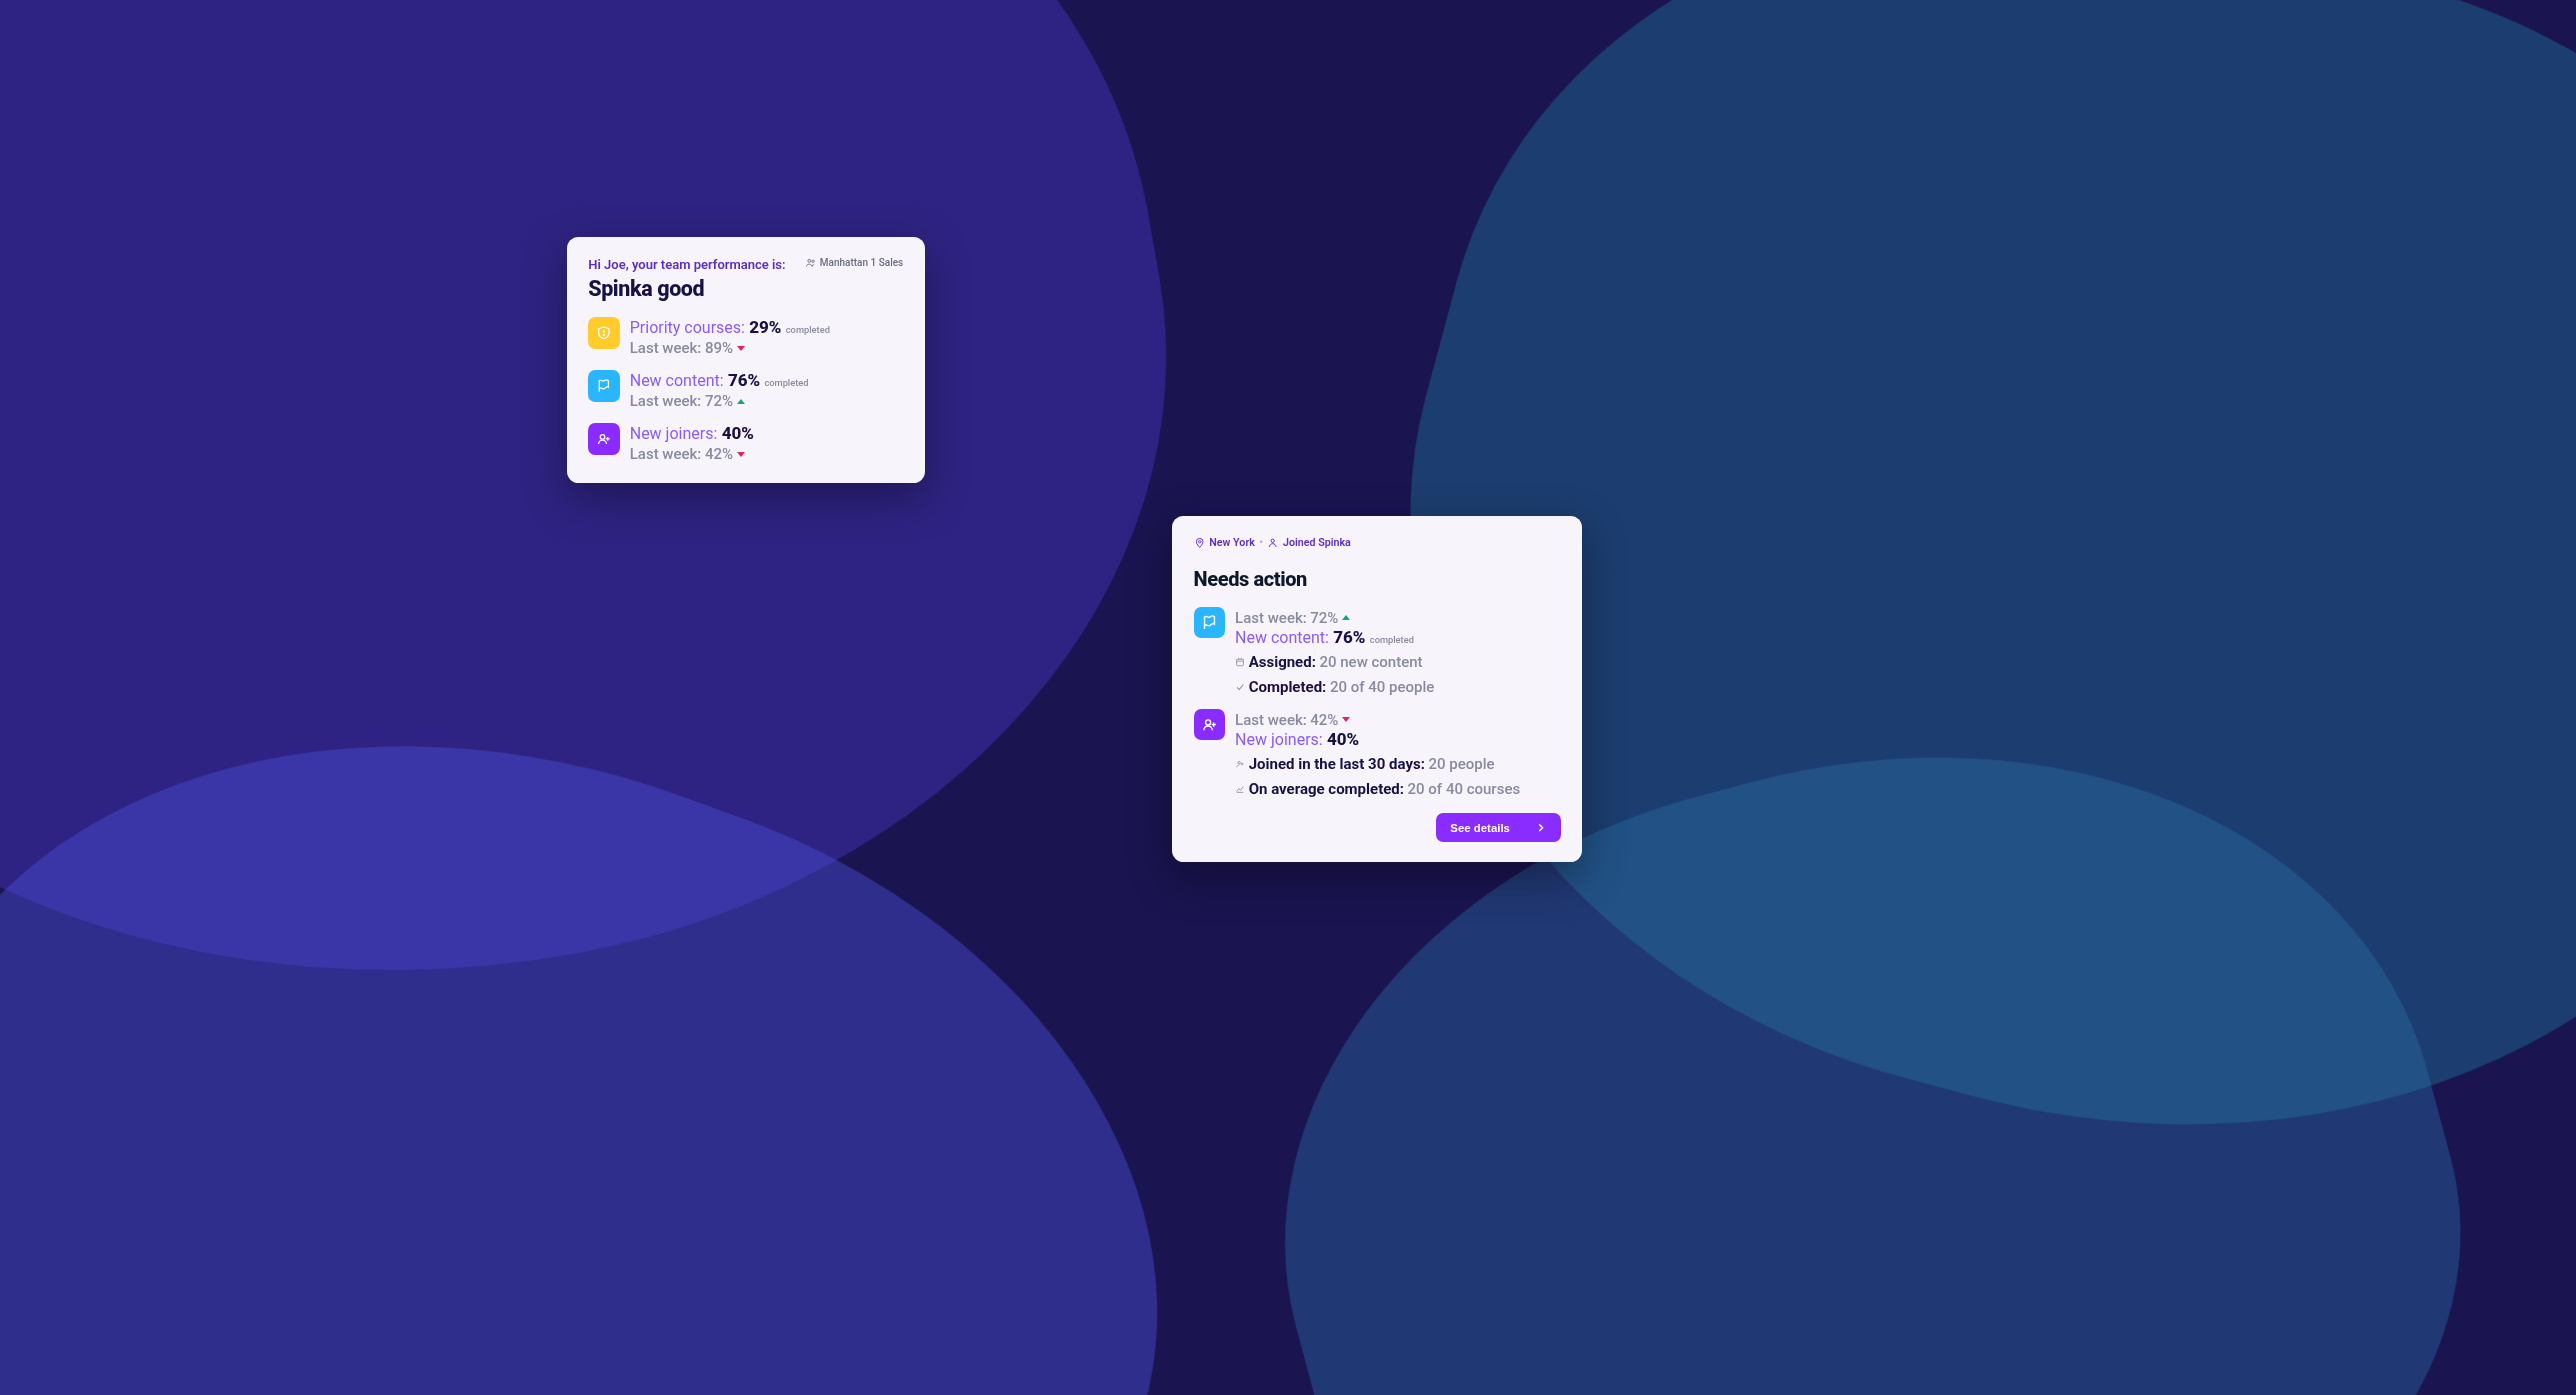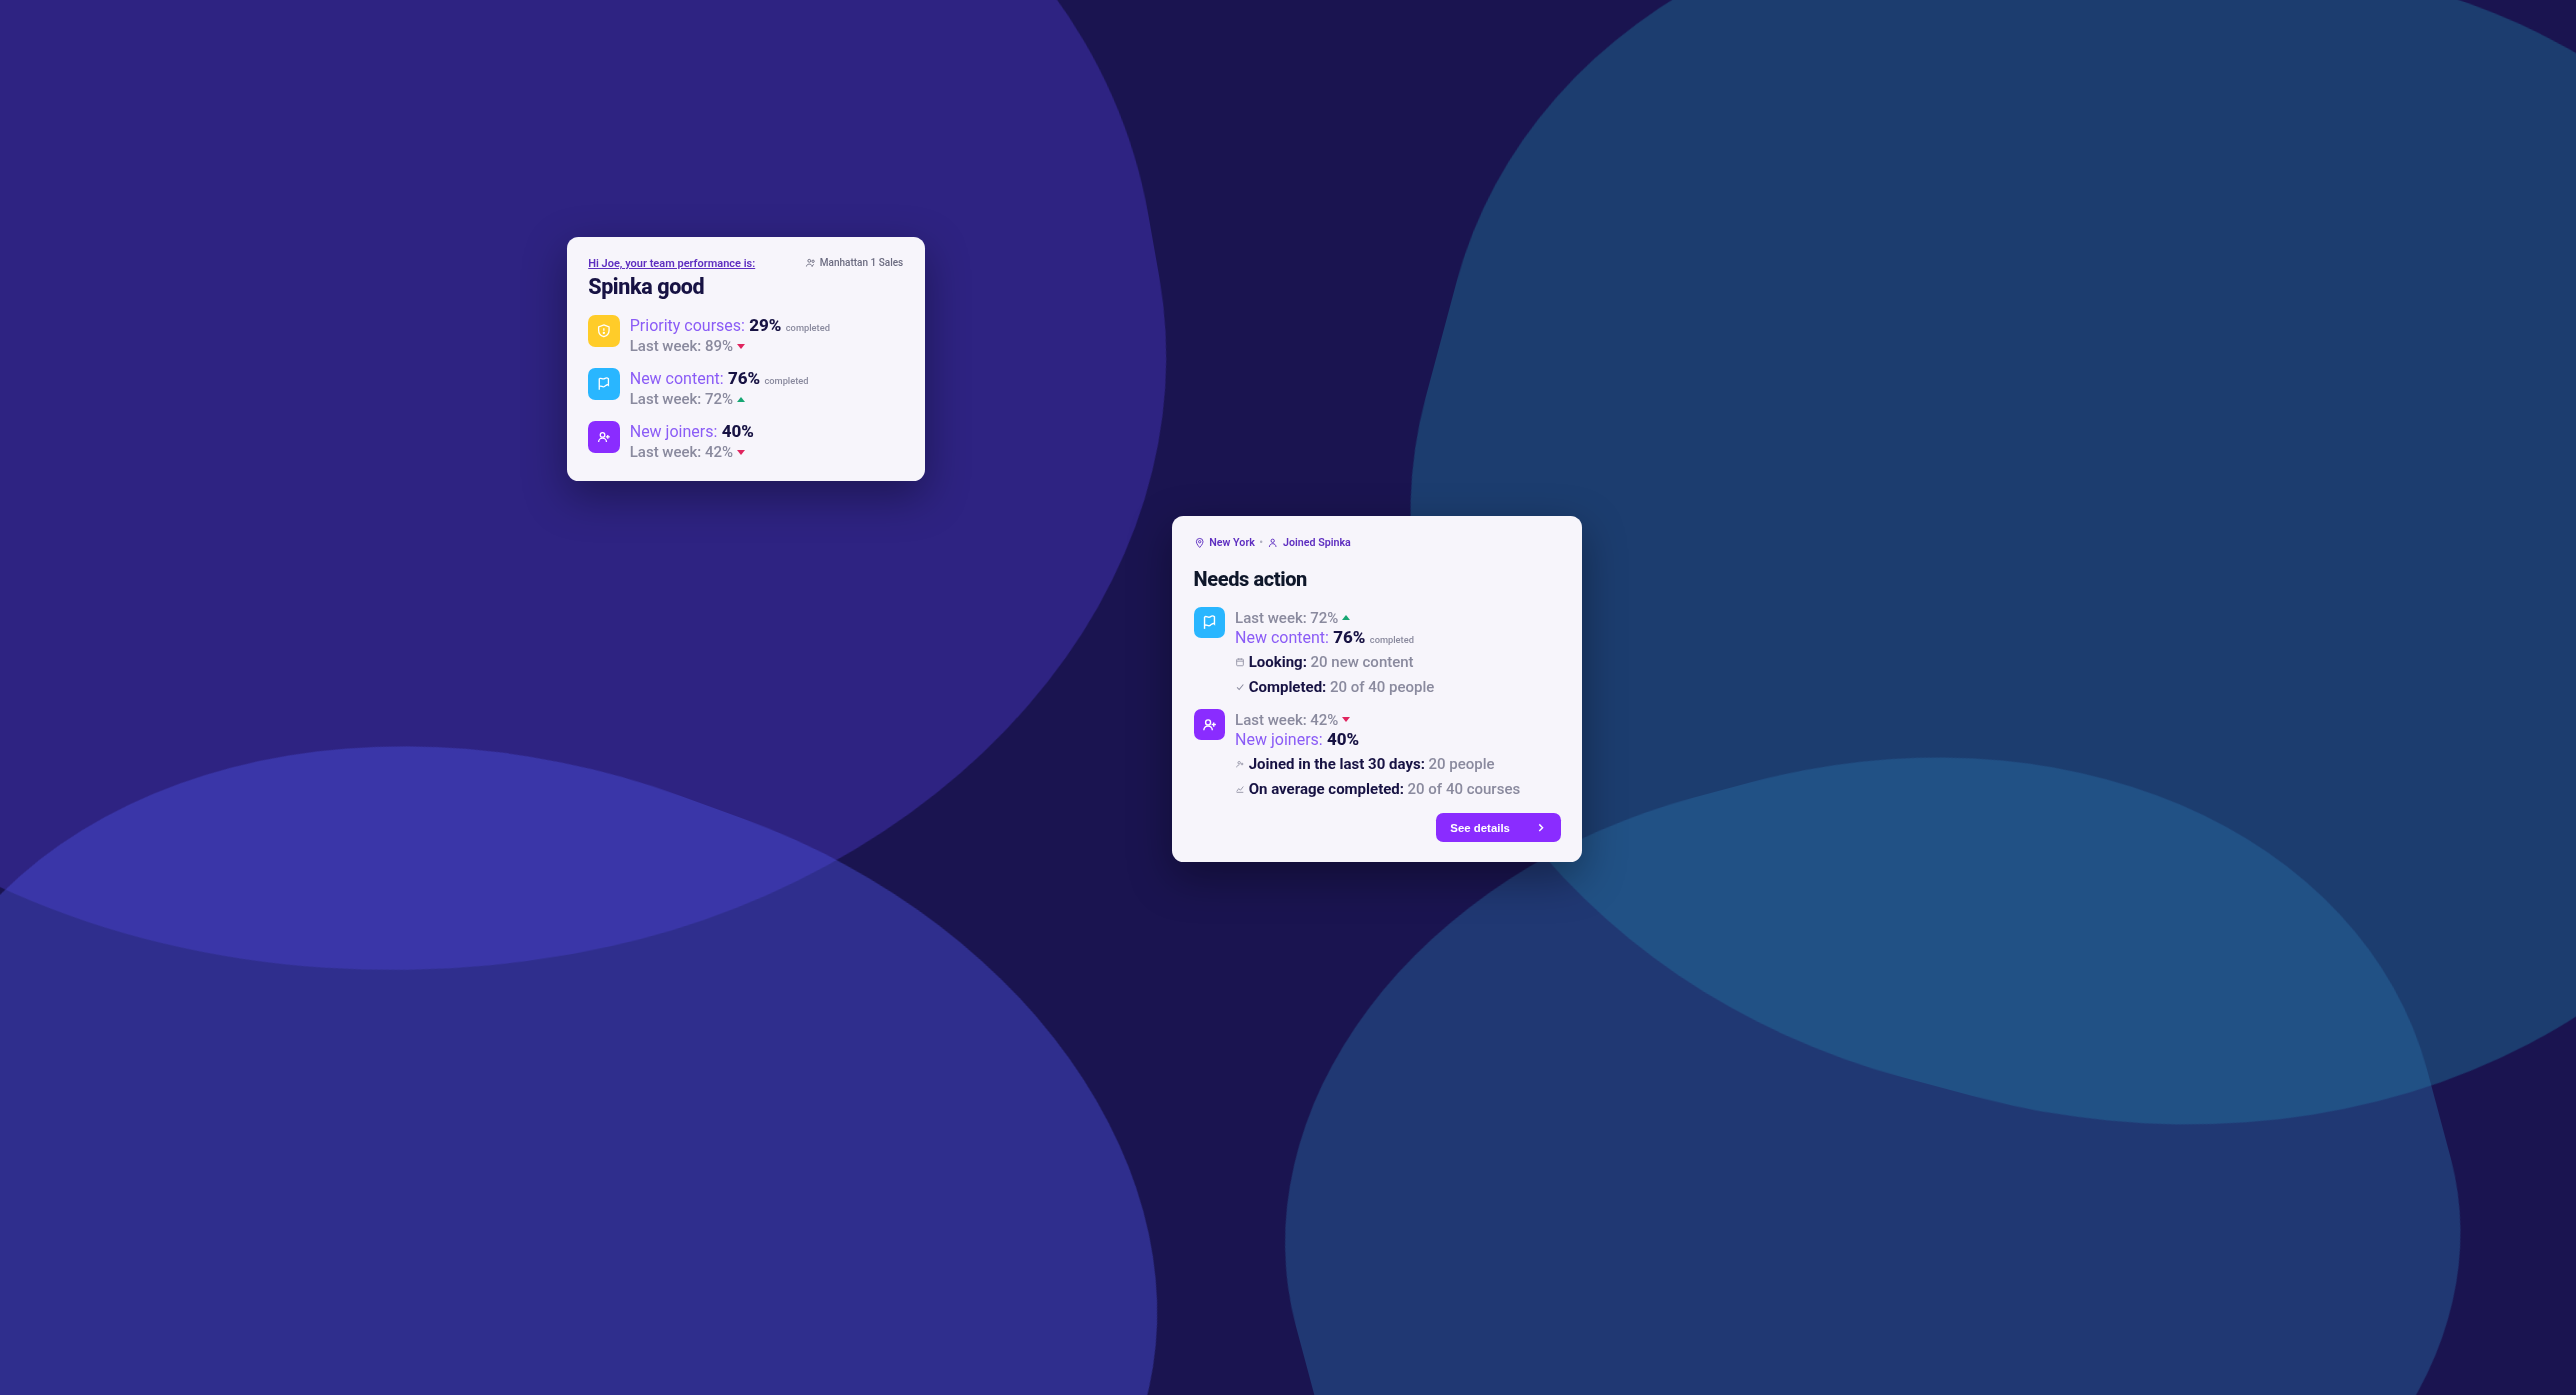--- a/index.html
+++ b/index.html
@@ -23,21 +23,21 @@
     position: absolute;
     background: #f7f5fb;
     border-radius: 11.4px;
     box-shadow: 0 14.3px 43px rgba(0,0,0,0.35);
     padding: 20px 21.5px;
   }
   .card-a { left: 22%; top: 17%; width: 358px; }
   .card-b { left: 45.5%; top: 37%; width: 410px; }
 
   .header-row { display: flex; justify-content: space-between; align-items: flex-start; gap: 14.3px; }
-  .greeting { color: #5e2ec0; font-size: 11px; font-weight: 600; text-decoration: underline; }
+  .greeting { color: #5e2ec0; font-size: 13px; font-weight: 600; }
   .status-title { color: #171243; font-size: 21.5px; font-weight: 800; margin-top: 4.3px; letter-spacing: -0.4px; }
   .team-chip { color: #6b6b80; font-size: 10px; font-weight: 500; display: inline-flex; align-items: center; gap: 3.6px; white-space: nowrap; }
 
   .metrics { margin-top: 15.7px; display: flex; flex-direction: column; gap: 13px; }
   .metric { display: flex; align-items: flex-start; gap: 10px; }
   .icon-box { width: 31.5px; height: 31.5px; border-radius: 7.2px; display: flex; align-items: center; justify-content: center; flex-shrink: 0; }
   .icon-yellow { background: #ffcc29; }
   .icon-blue   { background: #29b6ff; }
   .icon-purple { background: #8a2cff; }
   .icon-box svg { stroke: #fff; }
@@ -204,21 +204,21 @@
             <span class="metric-suffix">completed</span>
           </div>
           <div class="detail-lines">
             <div class="sub-line">
               <svg width="10" height="10" viewBox="0 0 24 24" fill="none" stroke="#8a8a9e" stroke-width="2">
                   <rect x="4" y="5" width="16" height="16" rx="2"></rect>
                   <line x1="4" y1="10" x2="20" y2="10"></line>
                   <line x1="9" y1="3" x2="9" y2="7"></line>
                   <line x1="15" y1="3" x2="15" y2="7"></line>
                 </svg>
-              <span class="k">Looking:</span>
+              <span class="k">Assigned:</span>
               <span>20 new content</span>
             </div>
             <div class="sub-line">
               <svg width="10" height="10" viewBox="0 0 24 24" fill="none" stroke="#8a8a9e" stroke-width="2.5">
                   <polyline points="5 13 10 18 20 6"></polyline>
                 </svg>
               <span class="k">Completed:</span>
               <span>20 of 40 people</span>
             </div>
           </div>

